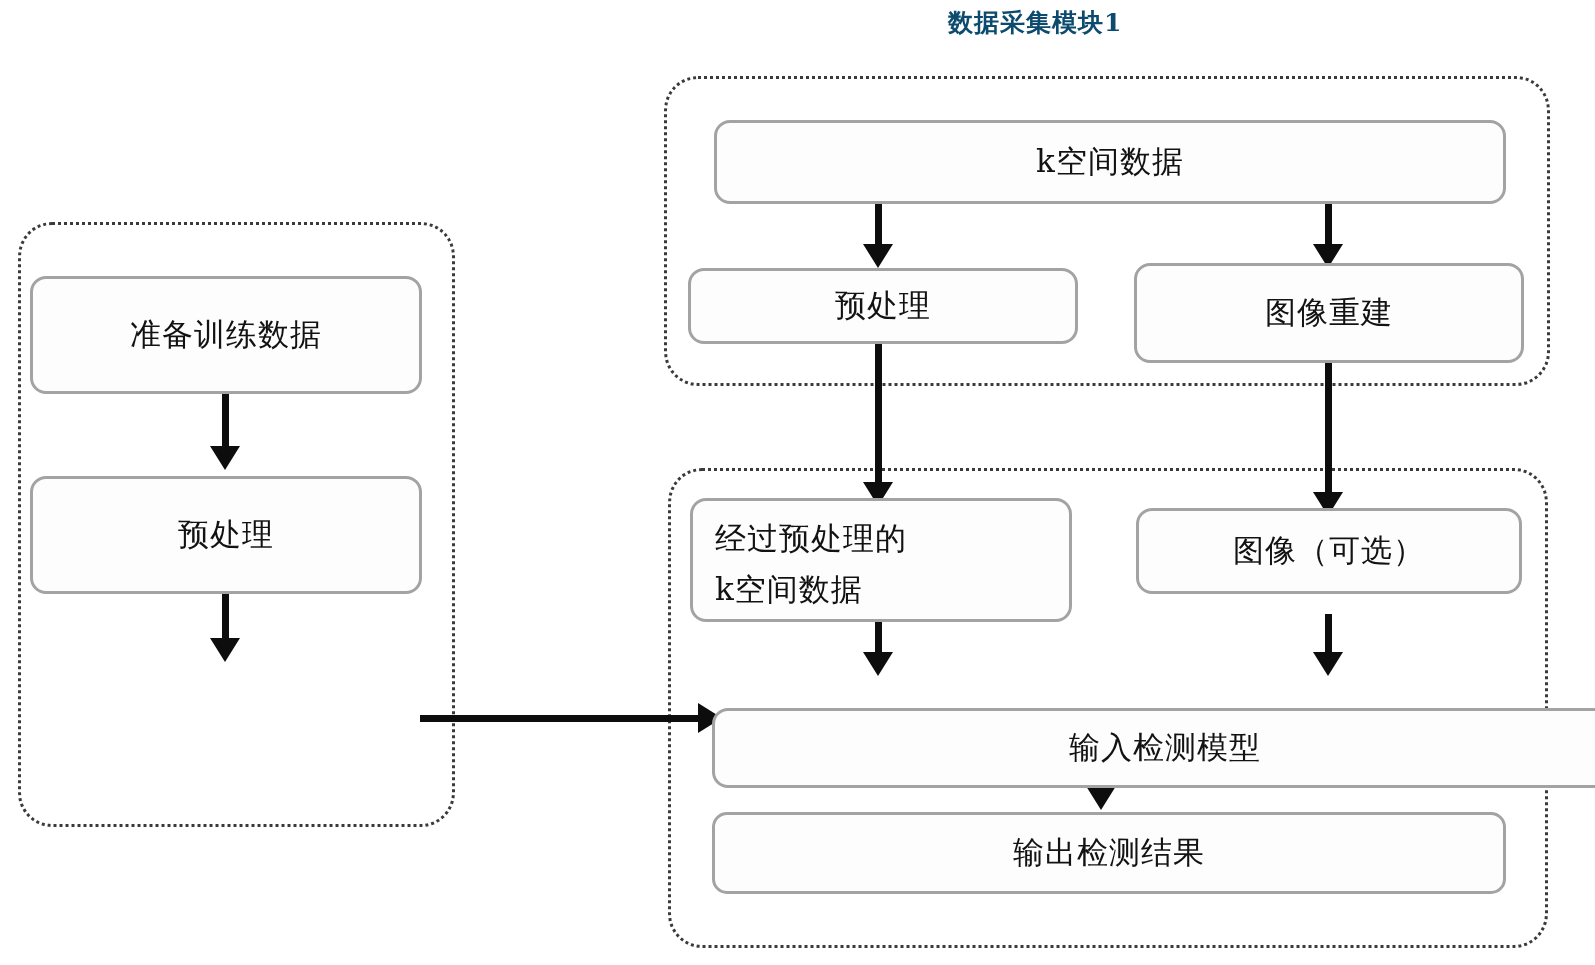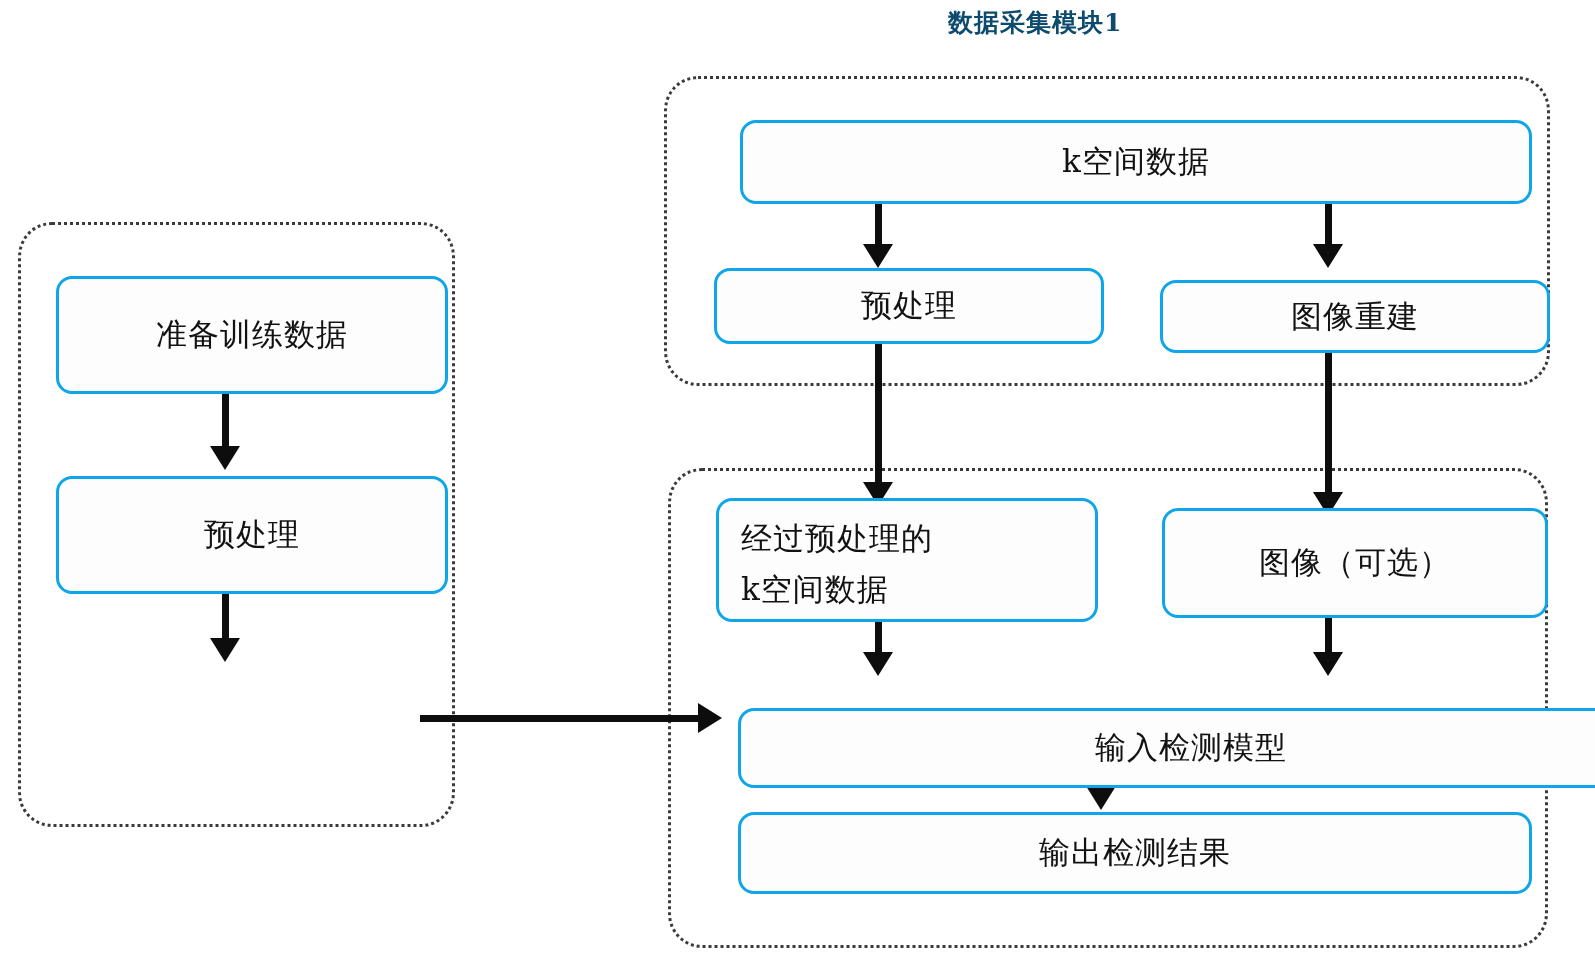--- a/index.html
+++ b/index.html
@@ -31,32 +31,31 @@
     font-weight: 700;
     color: #0c4a6e;
     letter-spacing: 1px;
     white-space: nowrap;
     font-family: "DejaVu Serif", "Liberation Serif", serif;
   }
   
   .box {
     position: absolute;
     box-sizing: border-box;
-    border: 3px solid #0ea5e9;
+    border: 3px solid #a3a3a3;
     border-radius: 16px;
     background: #fdfdfd;
     display: flex;
     align-items: center;
     justify-content: center;
     color: #121212;
     font-size: 31px;
     letter-spacing: 1px;
     font-family: "DejaVu Serif", "Liberation Serif", serif;
     z-index: 4;
-    margin-left: 26px;
   }
   .box.two-line {
     display: block;
     padding: 12px 8px 0 22px;
     line-height: 1.65;
     text-align: left;
   }
   .box.two-line .ln {
     display: block;
     white-space: nowrap;
@@ -99,21 +98,21 @@
 <div id="canvas">
 
   <div class="module-title" style="left:948px; top:6px;">数据采集模块1</div>
 
   <div class="module" style="left:664px; top:76px; width:886px; height:310px;"></div>
 
   <div class="box" style="left:714px; top:120px; width:792px; height:84px;">k空间数据</div>
 
   <div class="box" style="left:688px; top:268px; width:390px; height:76px;">预处理</div>
 
-  <div class="box" style="left:1134px; top:280px; width:390px; height:73px;">图像重建</div>
+  <div class="box" style="left:1134px; top:263px; width:390px; height:100px;">图像重建</div>
 
   <div class="vline" style="left:875px; top:204px; height:46px;"></div>
   <div class="arrow-down" style="left:863px; top:244px;"></div>
 
   <div class="vline" style="left:1325px; top:204px; height:46px;"></div>
   <div class="arrow-down" style="left:1313px; top:244px;"></div>
 
   <div class="vline" style="left:875px; top:344px; height:148px;"></div>
   <div class="arrow-down" style="left:863px; top:482px;"></div>
 
@@ -138,25 +137,25 @@
   <div class="arrow-right" style="left:698px; top:703px;"></div>
 
 
   <div class="module" style="left:668px; top:468px; width:880px; height:480px;"></div>
 
   <div class="box two-line" style="left:690px; top:498px; width:382px; height:124px;">
     <span class="ln">经过预处理的</span>
     <span class="ln">k空间数据</span>
   </div>
 
-  <div class="box" style="left:1136px; top:508px; width:386px; height:110px;">图像（可选）</div>
+  <div class="box" style="left:1136px; top:508px; width:386px; height:86px;">图像（可选）</div>
 
   <div class="box" style="left:712px; top:708px; width:906px; height:80px;">输入检测模型</div>
 
-  <div class="box" style="left:712px; top:812px; width:794px; height:82px;">输出检测结果</div>
+  <div class="box" style="left:712px; top:812px; width:794px; height:82px;border-radius:15px;">输出检测结果</div>
 
   <div class="vline" style="left:875px; top:622px; height:36px;"></div>
   <div class="arrow-down" style="left:863px; top:652px;"></div>
 
   <div class="vline" style="left:1325px; top:614px; height:46px;"></div>
   <div class="arrow-down" style="left:1313px; top:652px;"></div>
 
   <div class="vline" style="left:1098px; top:758px; height:34px;"></div>
   <div class="arrow-down" style="left:1086px; top:786px;"></div>
 

